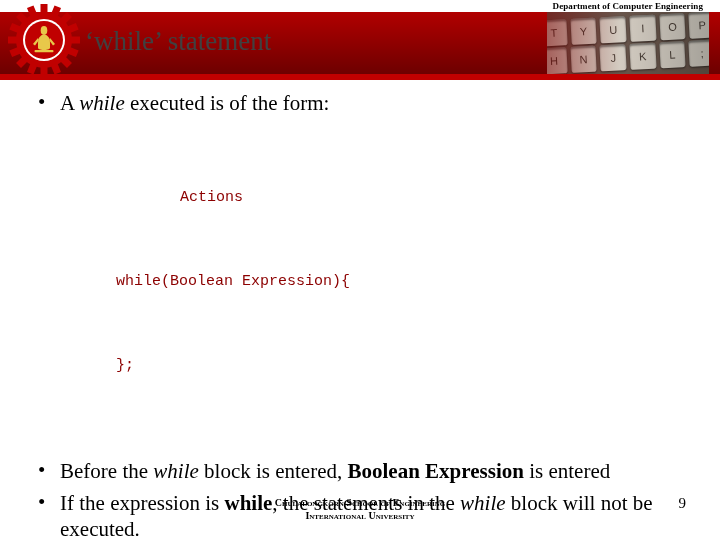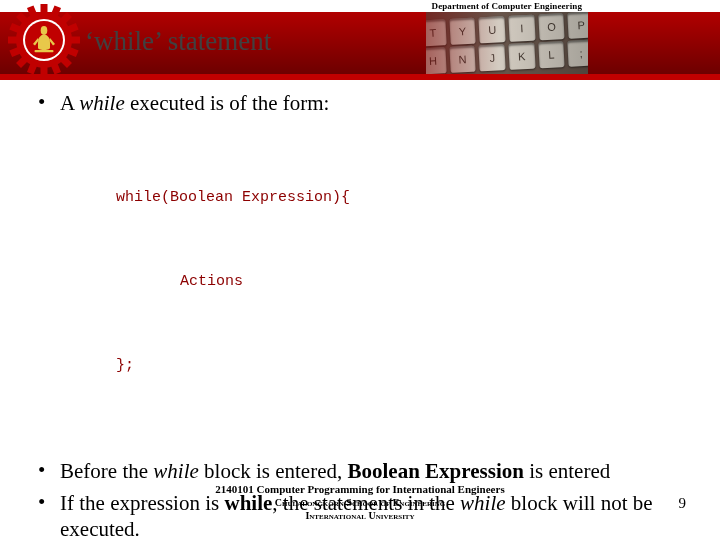--- a/index.html
+++ b/index.html
@@ -13,21 +13,21 @@
     font-family: "Liberation Serif", serif;
     overflow: hidden;
     position: relative;
   }
 
   
   .header {
     position: absolute;
     left: 0;
     top: 0;
-    width: 588px;
+    width: 709px;
     height: 84px;
   }
   .header-band {
     position: absolute;
     left: 0;
     top: 12px;
     width: 720px;
     height: 62px;
     background: #9e0000;
     background: linear-gradient(to bottom, #b10000 0%, #8c0000 55%, #6d0000 100%);
@@ -258,38 +258,37 @@
 </div>
 
 <div class="content">
   <ul class="bullets">
 
     <li class="bullet">
       <span>A </span><span class="it">while</span><span> executed is of the form:</span>
     </li>
 
     <div class="code-block">
+      <span class="code-line code-l2">Actions</span>
       <span class="code-line code-l1"><span>while</span><span>(Boolean Expression){</span></span>
-      <span class="code-line code-l2">Actions</span>
       <span class="code-line code-l3">};</span>
     </div>
 
     <div class="gap-big"></div>
 
     <li class="bullet">
       <span>Before the </span><span class="it">while</span><span> block is entered, </span><span class="bd">Boolean Expression</span><span> is entered</span>
     </li>
 
     <div class="gap-small"></div>
 
     <li class="bullet">
       <span>If the expression is </span><span class="bd">while</span><span>, the statements in the </span><span class="it">while</span><span> block will not be executed.</span>
     </li>
 
   </ul>
 </div>
 
 <div class="footer">
-  <div class="line1">2140101 Computer Programming for International Engineers</div>
   <div class="line2">Chulalongkorn School of Engineering</div>
   <div class="line3">International University</div>
 </div>
 <div class="page-number">9</div>
 
 </body></html>

